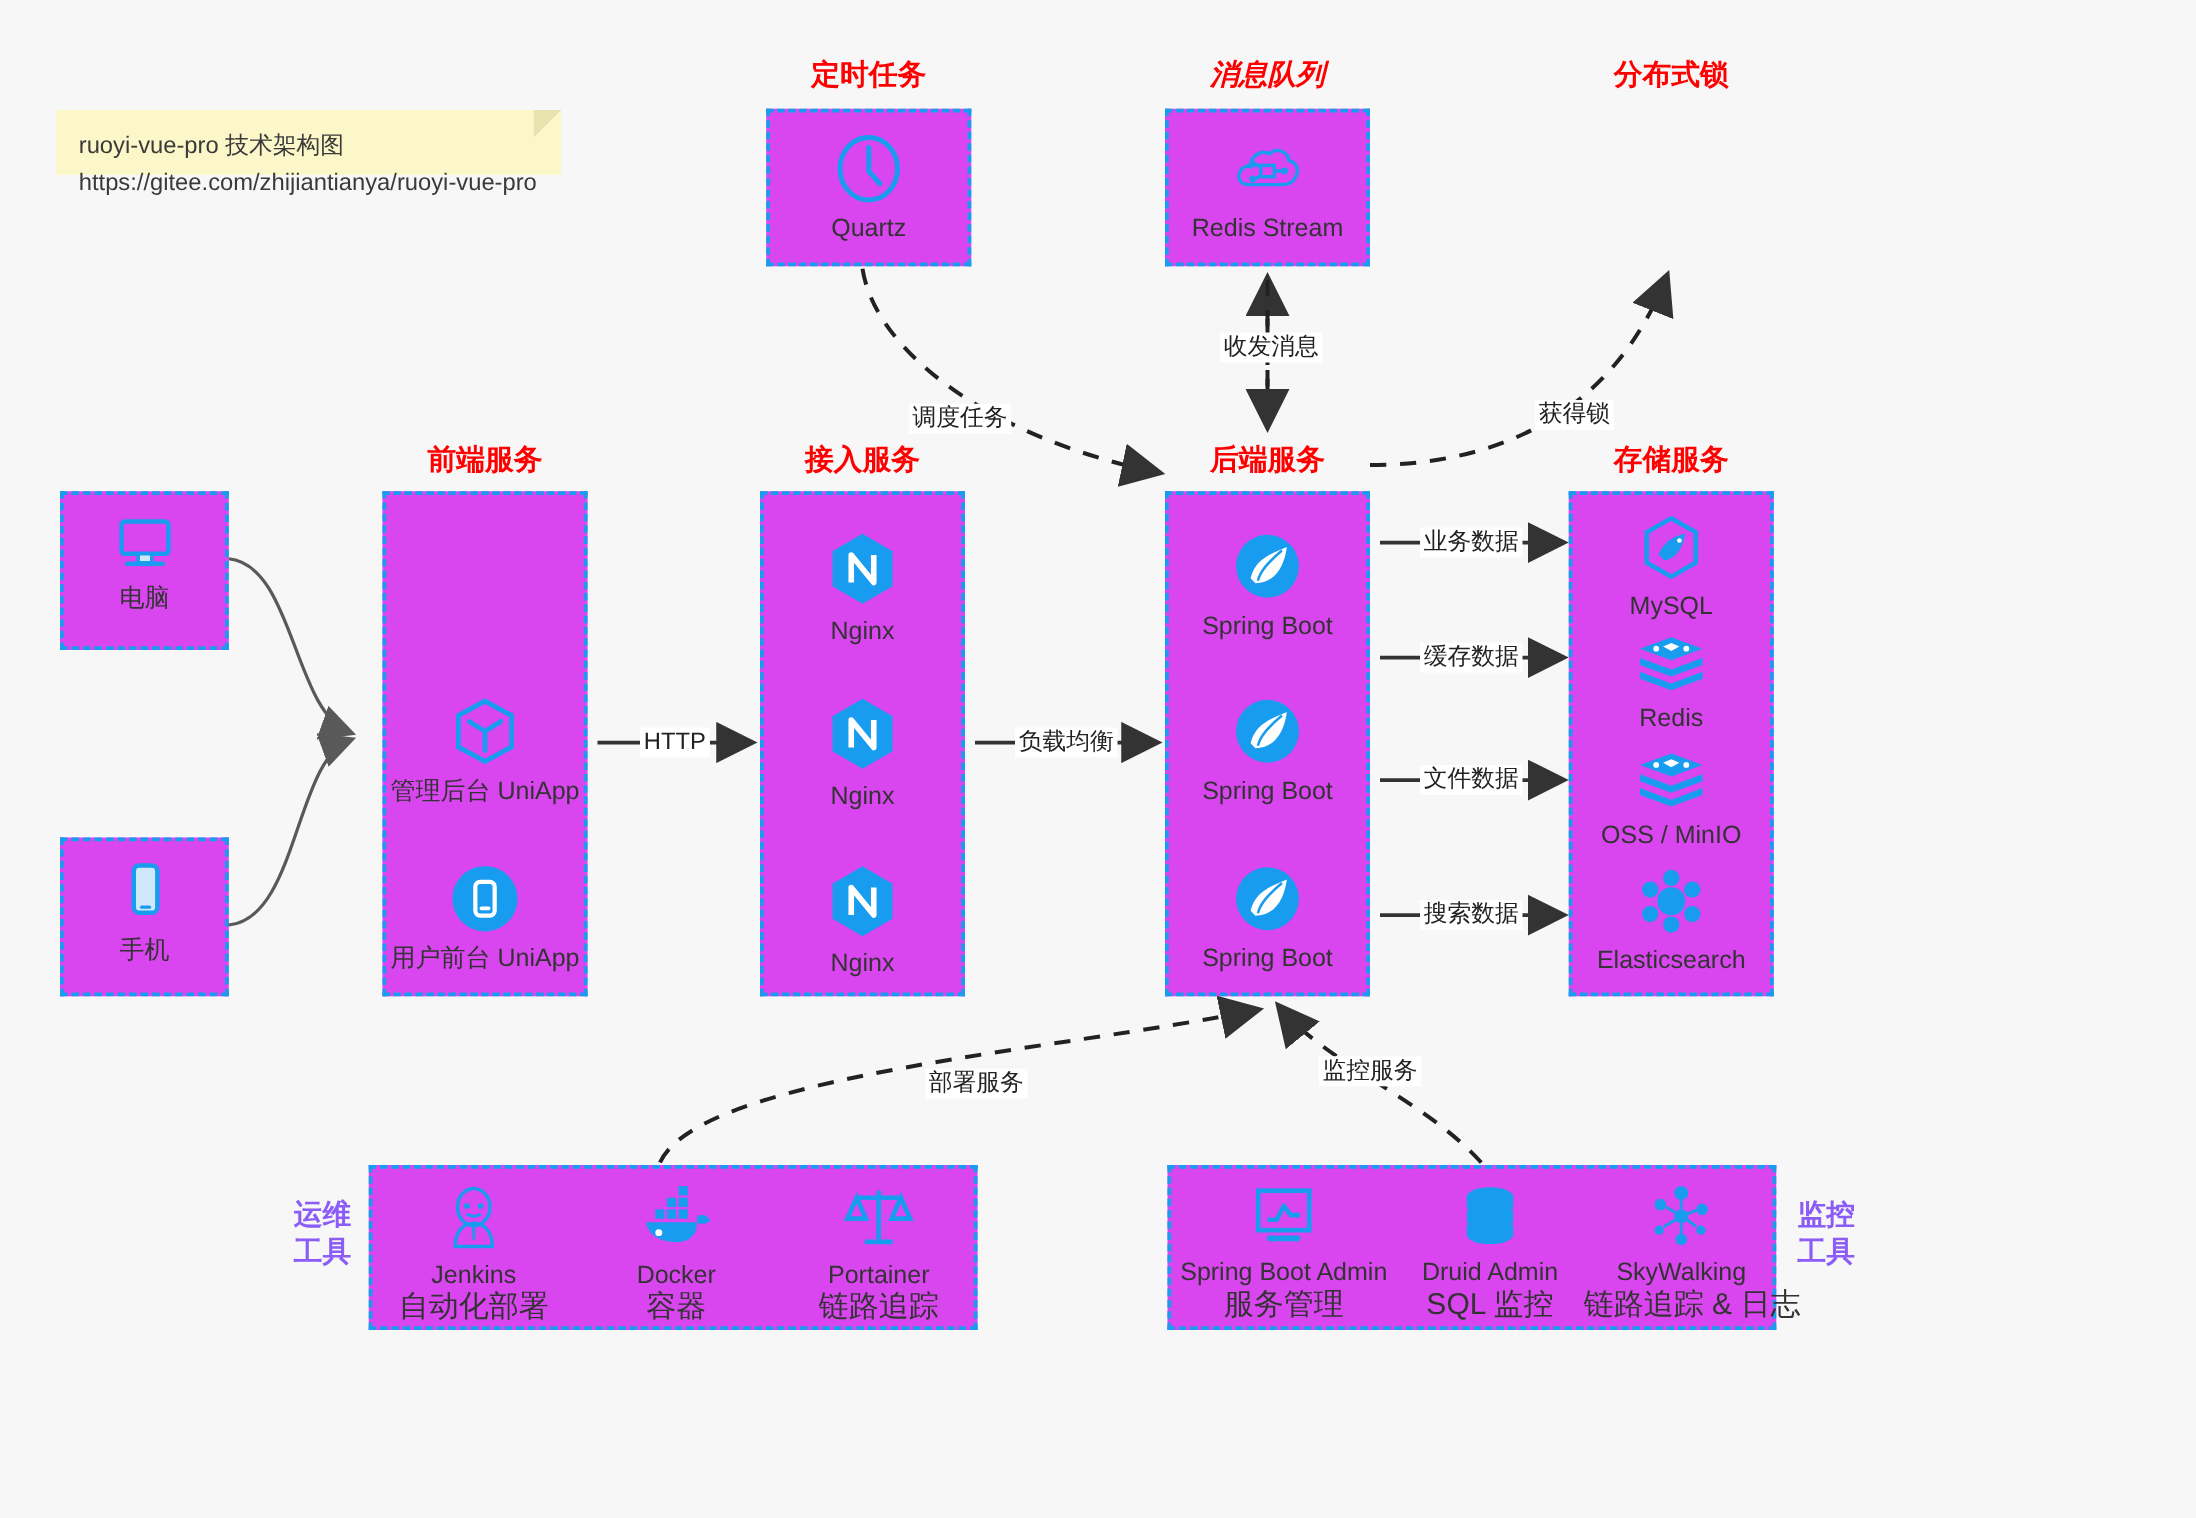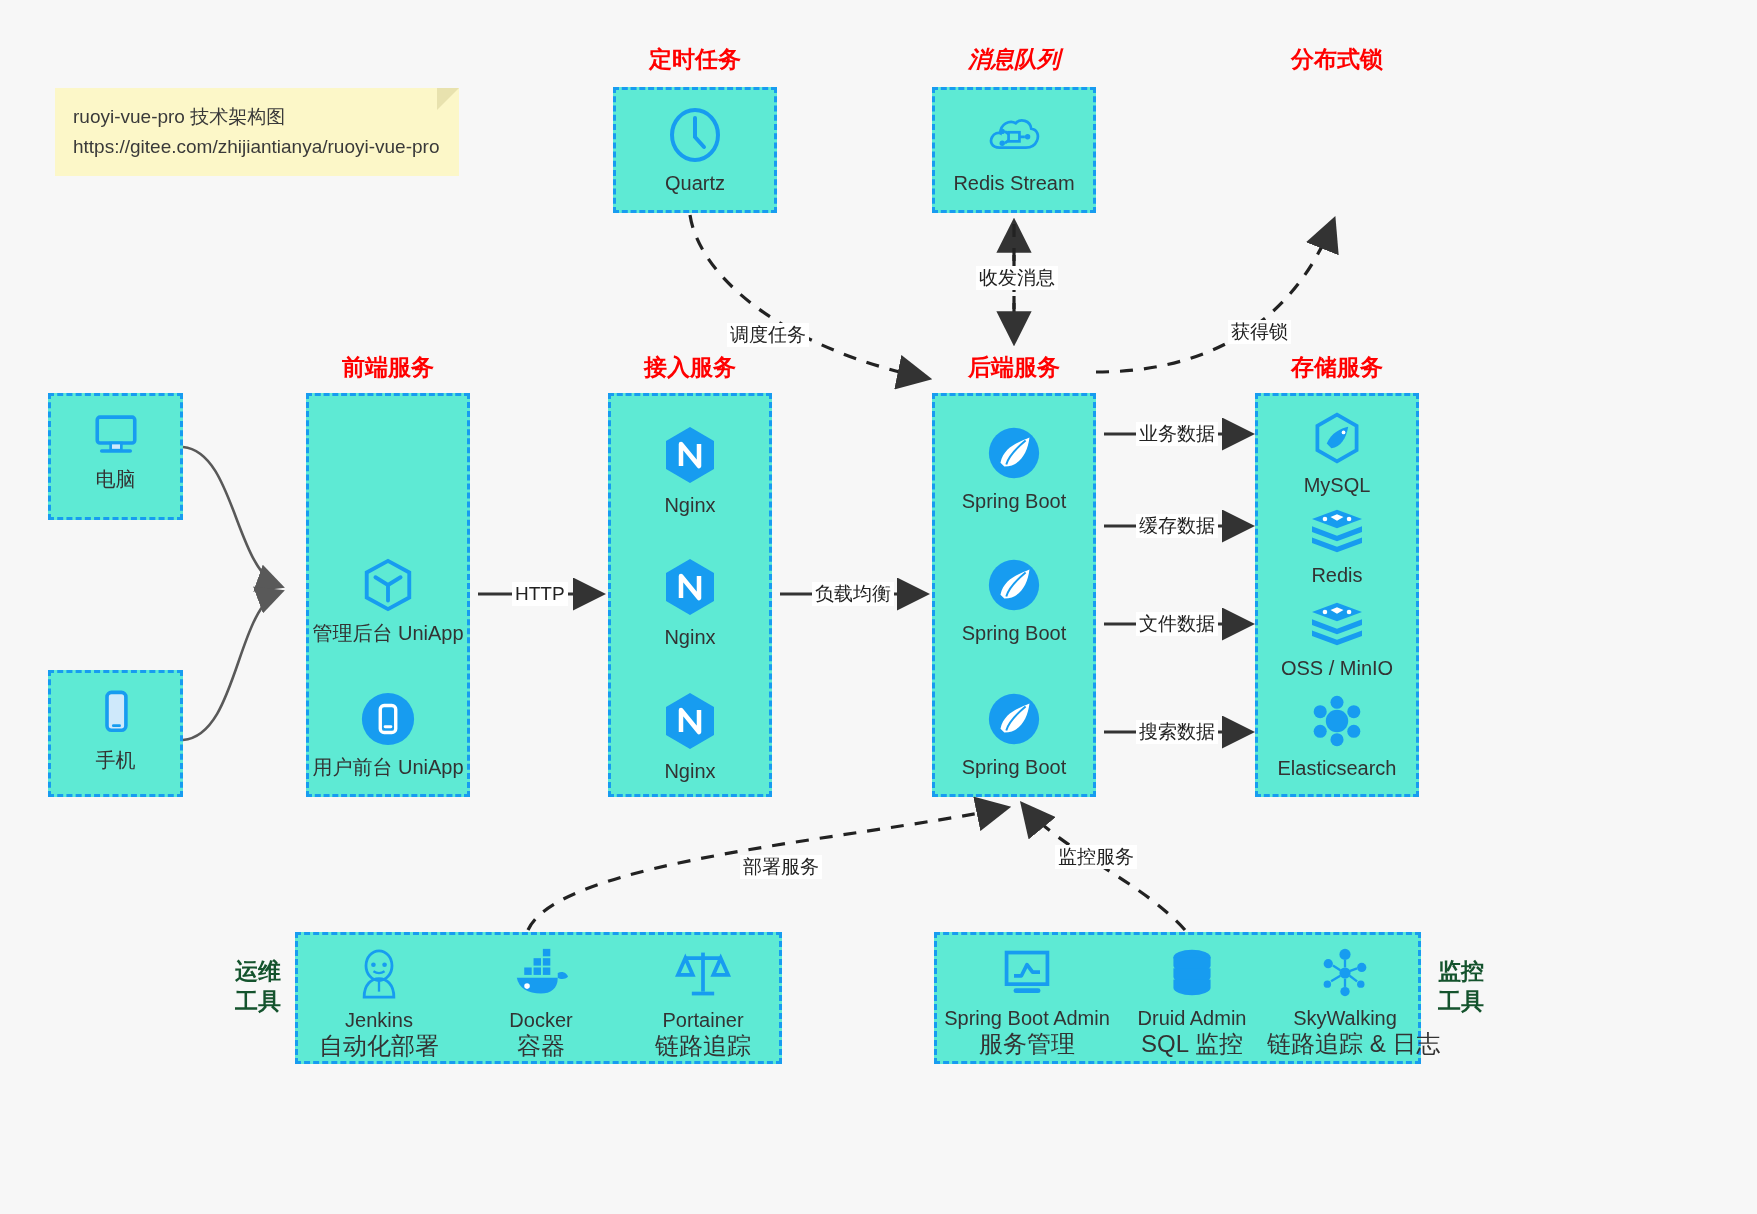--- a/index.html
+++ b/index.html
@@ -35,21 +35,21 @@
     position: absolute;
     right: 0; top: 0;
     width: 0; height: 0;
     border-left: 22px solid #e8e2ae;
     border-bottom: 22px solid transparent;
   }
   
   .group {
     position: absolute;
     border: 3px dashed #179cf0;
-    background: #5eead4;
+    background: #d946ef;
   }
   .group-title {
     position: absolute;
     color: #ff0000;
     font-weight: bold;
     font-size: 23px;
     text-align: center;
     white-space: nowrap;
     line-height: 30px;
   }
@@ -77,34 +77,34 @@
     position: absolute;
     font-size: 19px;
     color: #222;
     background: #ffffff;
     padding: 1px 3px;
     white-space: nowrap;
     line-height: 22px;
   }
   .side-title {
     position: absolute;
-    color: #14532d;
+    color: #8b5cf6;
     font-weight: bold;
     font-size: 23px;
     line-height: 30px;
     text-align: center;
     white-space: nowrap;
   }
 </style>
 </head>
 <body>
 
 <div id="stage">
 
-  <div class="note" style="left:55px; top:88px; width:404px; height:88px;">
+  <div class="note" style="left:45px; top:88px; width:404px; height:52px;">
     <div class="fold"></div>
     <div>ruoyi-vue-pro 技术架构图</div>
     <div>https://gitee.com/zhijiantianya/ruoyi-vue-pro</div>
   </div>
 
   <div class="group-title" style="left:613px; top:44px; width:164px;">定时任务</div>
   <div class="group" style="left:613px; top:87px; width:164px; height:126px;">
     <div class="node" style="top:16px;">
       <svg class="ic" width="58" height="58" viewBox="0 0 58 58">
         <ellipse cx="29" cy="29" rx="23" ry="25" fill="none" stroke="#179cf0" stroke-width="4"></ellipse>

